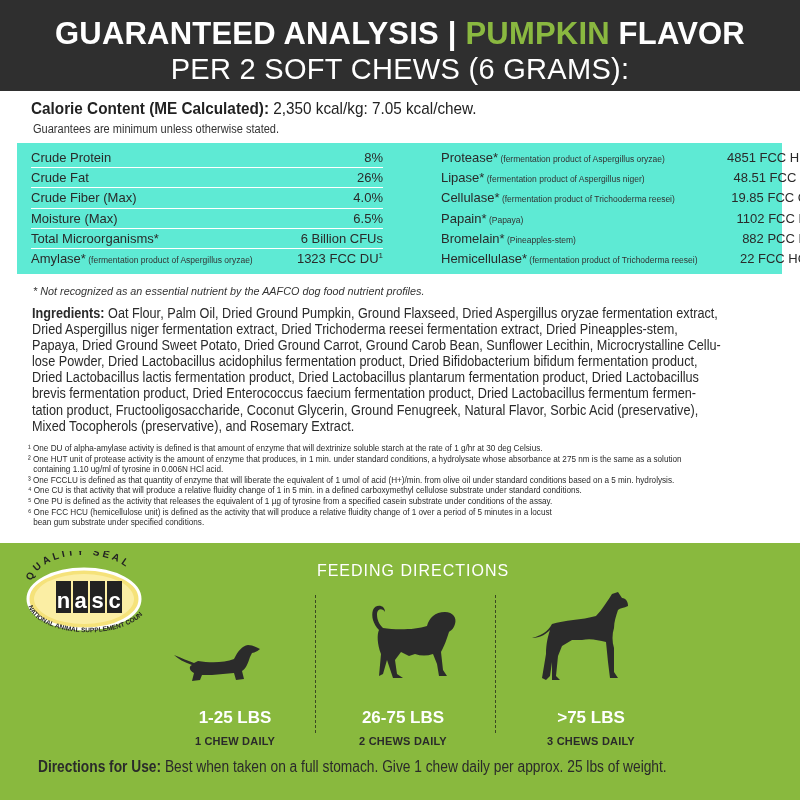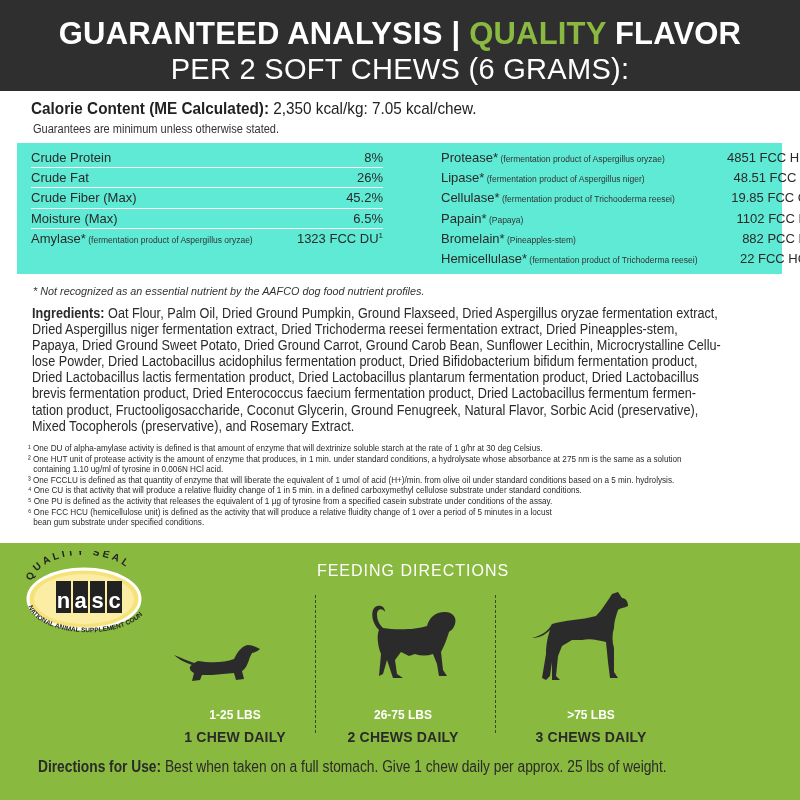--- a/index.html
+++ b/index.html
@@ -35,53 +35,57 @@
   .footnotes { position: absolute; left: 28px; top: 443px; width: 760px; font-size: 9.4px; line-height: 10.6px; color: #2a2a2a; }
   .footnotes .fn { white-space: nowrap; transform: scaleX(0.87); transform-origin: left; }
   .footnotes .cont { padding-left: 6px; }
 
   .feeding { position: absolute; left: 0; top: 543px; width: 800px; height: 257px; background: #89b93e; }
   .seal { position: absolute; left: 18px; top: 8px; width: 130px; height: 90px; }
   .feed-title { position: absolute; left: 0; right: 0; top: 19px; text-align: center; font-size: 16px; color: #ffffff; letter-spacing: 1px; padding-left: 26px; }
   .divider { position: absolute; top: 52px; width: 0; height: 138px; border-left: 1.5px dashed #3a4a20; }
   .dog { position: absolute; }
   .tier { position: absolute; top: 165px; text-align: center; width: 160px; }
-  .tier .w { font-size: 12px; font-weight: bold; color: #ffffff; }
-  .tier .d { font-size: 14px; font-weight: bold; color: #2a2a2a; margin-top: 7px; letter-spacing: 0.2px; }
+  .tier .w { font-size: 17px; font-weight: bold; color: #ffffff; }
+  .tier .d { font-size: 11px; font-weight: bold; color: #2a2a2a; margin-top: 7px; letter-spacing: 0.2px; }
   .directions { position: absolute; left: 38px; top: 215px; font-size: 16px; color: #2a2a2a; white-space: nowrap; transform: scaleX(0.86); transform-origin: left; }
   .directions b { font-weight: bold; }
 </style>
 </head>
 <body>
 
 <div class="header">
-  <div class="title"><span>GUARANTEED ANALYSIS | </span><span class="accent">QUALITY</span><span> FLAVOR</span></div>
+  <div class="title"><span>GUARANTEED ANALYSIS | </span><span class="accent">PUMPKIN</span><span> FLAVOR</span></div>
   <div class="subtitle">PER 2 SOFT CHEWS (6 GRAMS):</div>
 </div>
 
 <div class="calorie"><b>Calorie Content (ME Calculated):</b><span> 2,350 kcal/kg: 7.05 kcal/chew.</span></div>
 <div class="guarantee-note">Guarantees are minimum unless otherwise stated.</div>
 
 <div class="analysis">
   <div class="col left">
     <div class="row">
         <span class="name"><span>Crude Protein</span><span class="sub"></span></span>
         <span class="val"><span>8%</span><sup></sup></span>
       </div>
     <div class="row">
         <span class="name"><span>Crude Fat</span><span class="sub"></span></span>
         <span class="val"><span>26%</span><sup></sup></span>
       </div>
     <div class="row">
         <span class="name"><span>Crude Fiber (Max)</span><span class="sub"></span></span>
-        <span class="val"><span>45.2%</span><sup></sup></span>
+        <span class="val"><span>4.0%</span><sup></sup></span>
       </div>
     <div class="row">
         <span class="name"><span>Moisture (Max)</span><span class="sub"></span></span>
         <span class="val"><span>6.5%</span><sup></sup></span>
+      </div>
+    <div class="row">
+        <span class="name"><span>Total Microorganisms*</span><span class="sub"></span></span>
+        <span class="val"><span>6 Billion CFUs</span><sup></sup></span>
       </div>
     <div class="row">
         <span class="name"><span>Amylase*</span><span class="sub"> (fermentation product of Aspergillus oryzae)</span></span>
         <span class="val"><span>1323 FCC DU</span><sup>1</sup></span>
       </div>
   </div>
   <div class="col right">
     <div class="row">
         <span class="name"><span>Protease*</span><span class="sub"> (fermentation product of Aspergillus oryzae)</span></span>
         <span class="val"><span>4851 FCC HUT</span><sup>2</sup></span>

